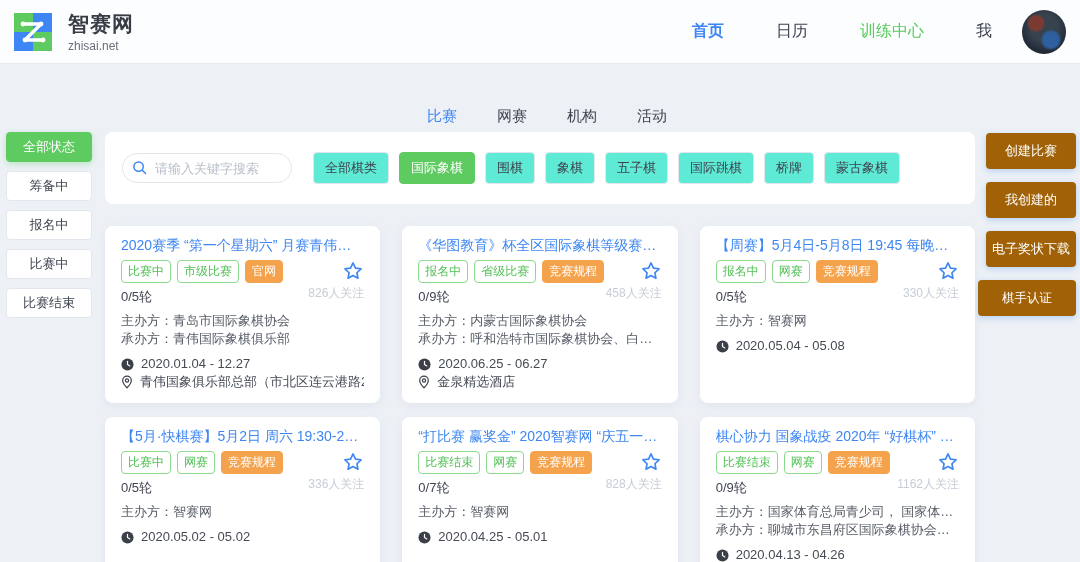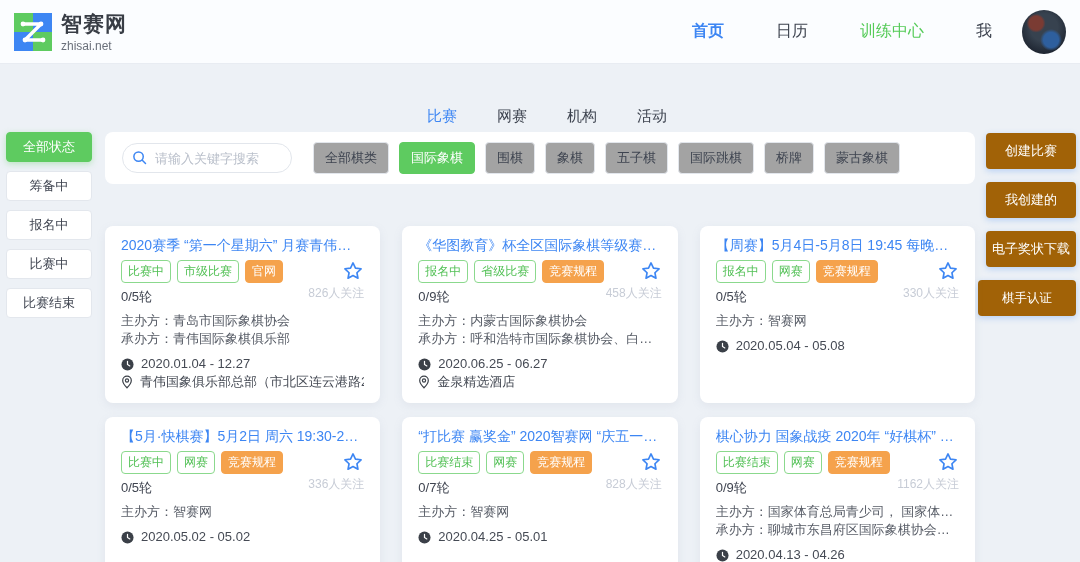--- a/index.html
+++ b/index.html
@@ -10,21 +10,21 @@
     background: #edf1f6;
     font-family: "Liberation Sans", "DejaVu Sans", sans-serif;
     color: #3e4450;
   }
   
   .header {
     position: absolute; top:0; left:0; width:1080px; height:64px;
     background:#fbfdff; border-bottom:1px solid #e8ecf2;
     display:flex; align-items:center; padding:0 14px;
   }
-  .logo { display:flex; align-items:center; gap:9px; }
+  .logo { display:flex; align-items:center; gap:16px; }
   .logo-text .cn { font-size:21px; font-weight:bold; color:#383d45; letter-spacing:1px; }
   .logo-text .en { font-size:12px; color:#6a707b; margin-top:1px; }
   .header-nav { margin-left:auto; display:flex; align-items:center; gap:52px; font-size:16px; }
   .nav-item { cursor:pointer; color:#3e4450; }
   .nav-item.blue { color:#3d86f3;font-weight:bold; }
   .nav-item.green { color:#55cb58; }
   .avatar {
     width:44px; height:44px; border-radius:50%; margin-left:30px; cursor:pointer;
     background:
       radial-gradient(circle at 32% 30%, #7a3b33 0 16%, rgba(0,0,0,0) 22%),
@@ -49,33 +49,33 @@
   
   .right-rail { position:absolute; top:133px; right:4px; width:98px; display:flex; flex-direction:column; align-items:flex-end; }
   .action-btn {
     width:90px; height:36px; font-size:13px; color:#fff; background:#a16207;
     border:none; border-radius:4px; margin-bottom:13px; cursor:pointer;
     box-shadow:0 2px 6px rgba(61,134,243,.3);
   }
   .action-btn:last-child { width:98px; font-size:12.5px; }
   
   .filter-panel {
-    position:absolute; top:132px; left:105px; width:870px; height:52px;
+    position:absolute; top:132px; left:105px; width:870px; height:72px;
     background:#fff; border-radius:8px; display:flex; align-items:center; padding:0 17px;
   }
   .search-wrap { position:relative; width:170px; height:30px; }
   .search-wrap svg { position:absolute; left:10px; top:7px; }
   .search-input {
     width:170px; height:30px; border:1px solid #e2e6ec; border-radius:16px;
     padding:0 10px 0 32px; font-size:13px; color:#3e4450; outline:none; background:#fff;
   }
   .search-input::placeholder { color:#b9bfca; }
   .chips { display:flex; align-items:center; gap:10px; margin-left:21px; }
   .chip {
-    padding:6px 11px; font-size:13px; color:#3e4450; background:#a3a3a3;
+    padding:6px 11px; font-size:13px; color:#3e4450; background:#5eead4;
     border:1px solid #e2e6ec; border-radius:4px; cursor:pointer; white-space:nowrap;
   }
   .chip.active { background:#5ecb60; border-color:#5ecb60; color:#fff; }
   
   .cards {
     position:absolute; top:226px; left:105px; width:870px;
     display:grid; grid-template-columns:repeat(3,1fr); column-gap:22px; row-gap:14px;
   }
   .card {
     background:#fff; border-radius:8px; padding:10px 16px 12px;

